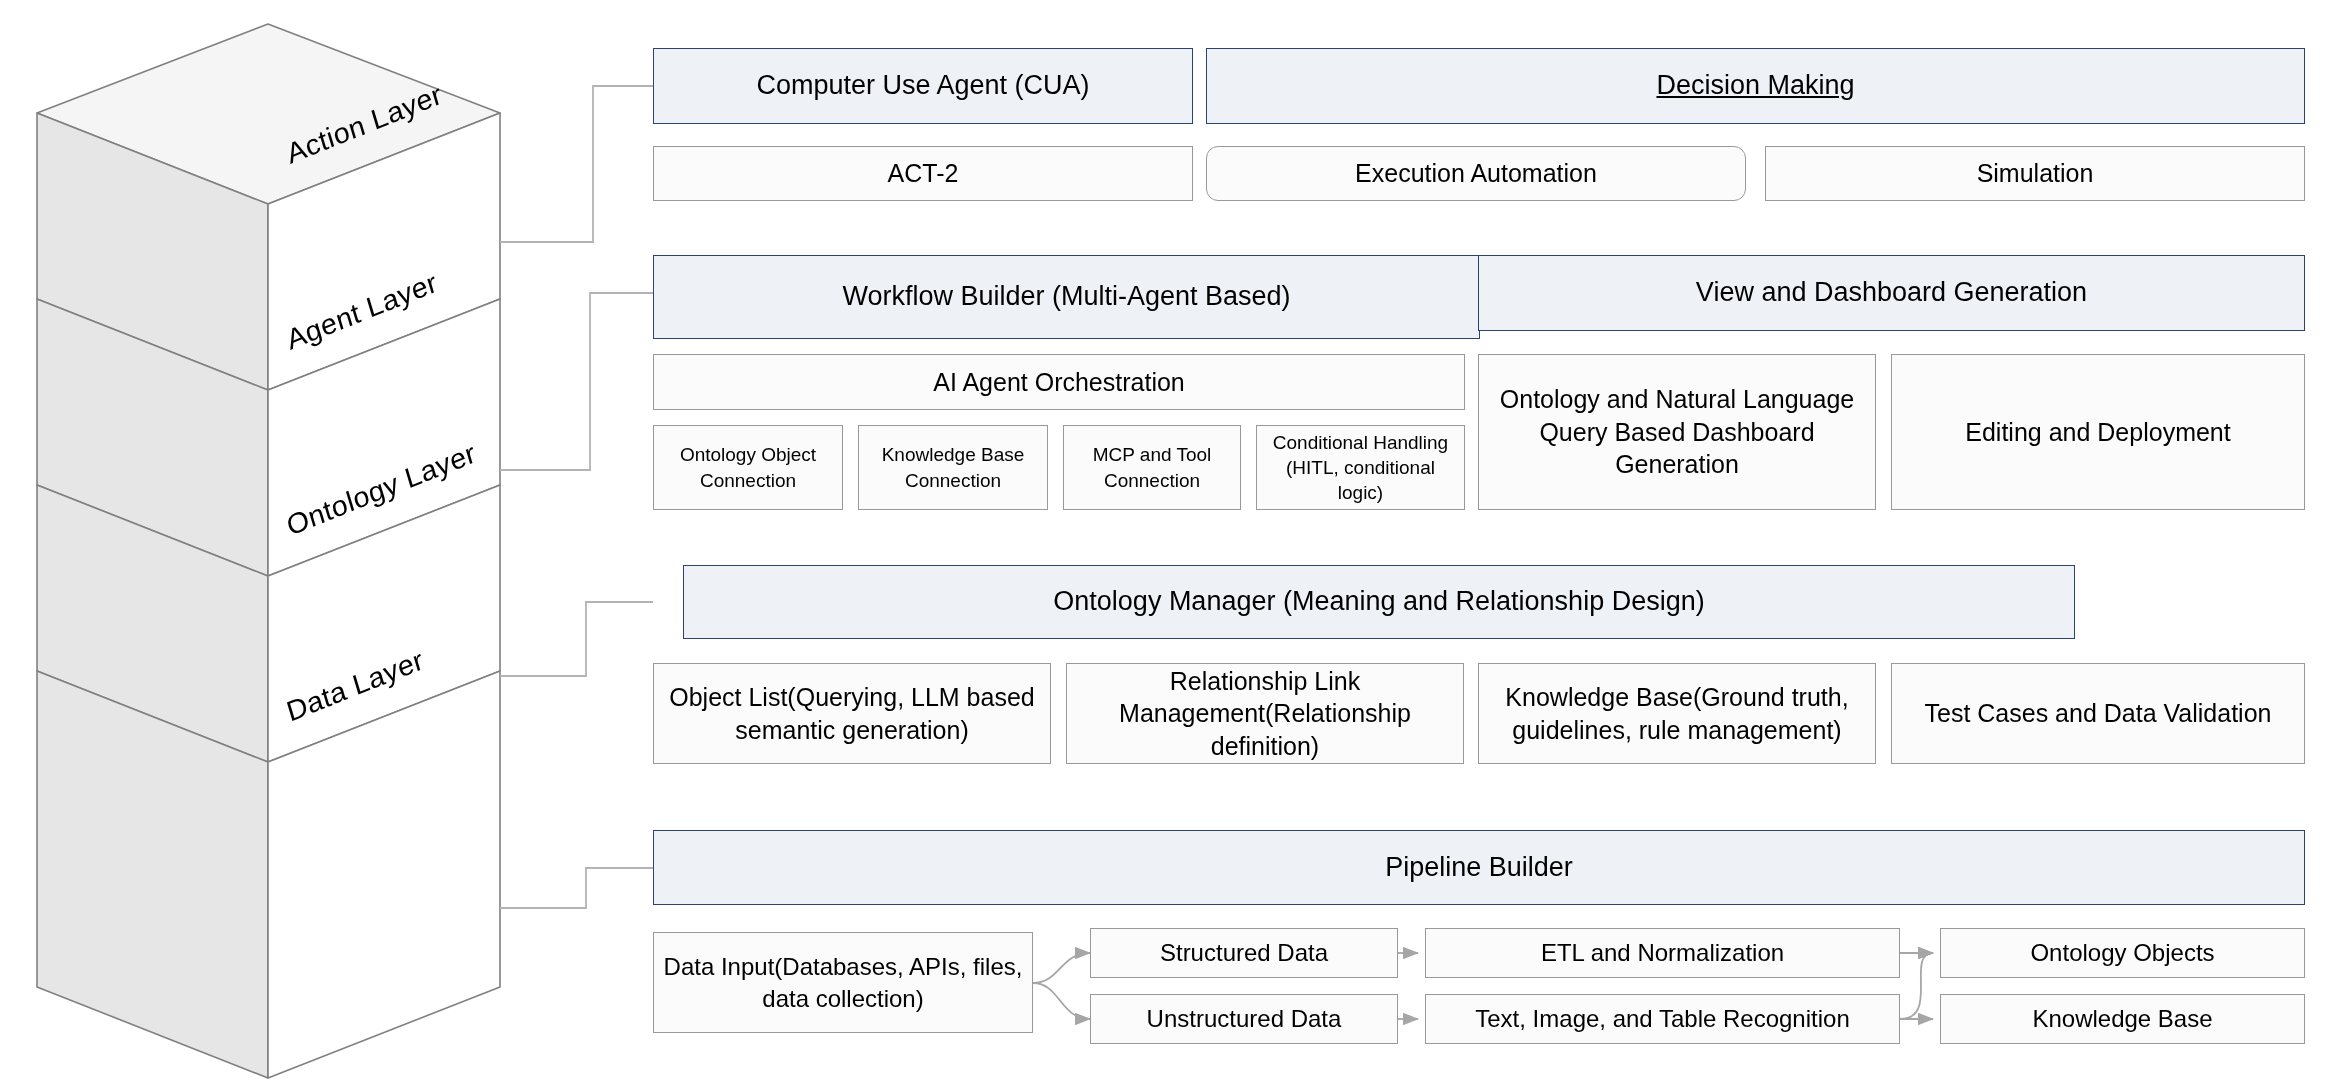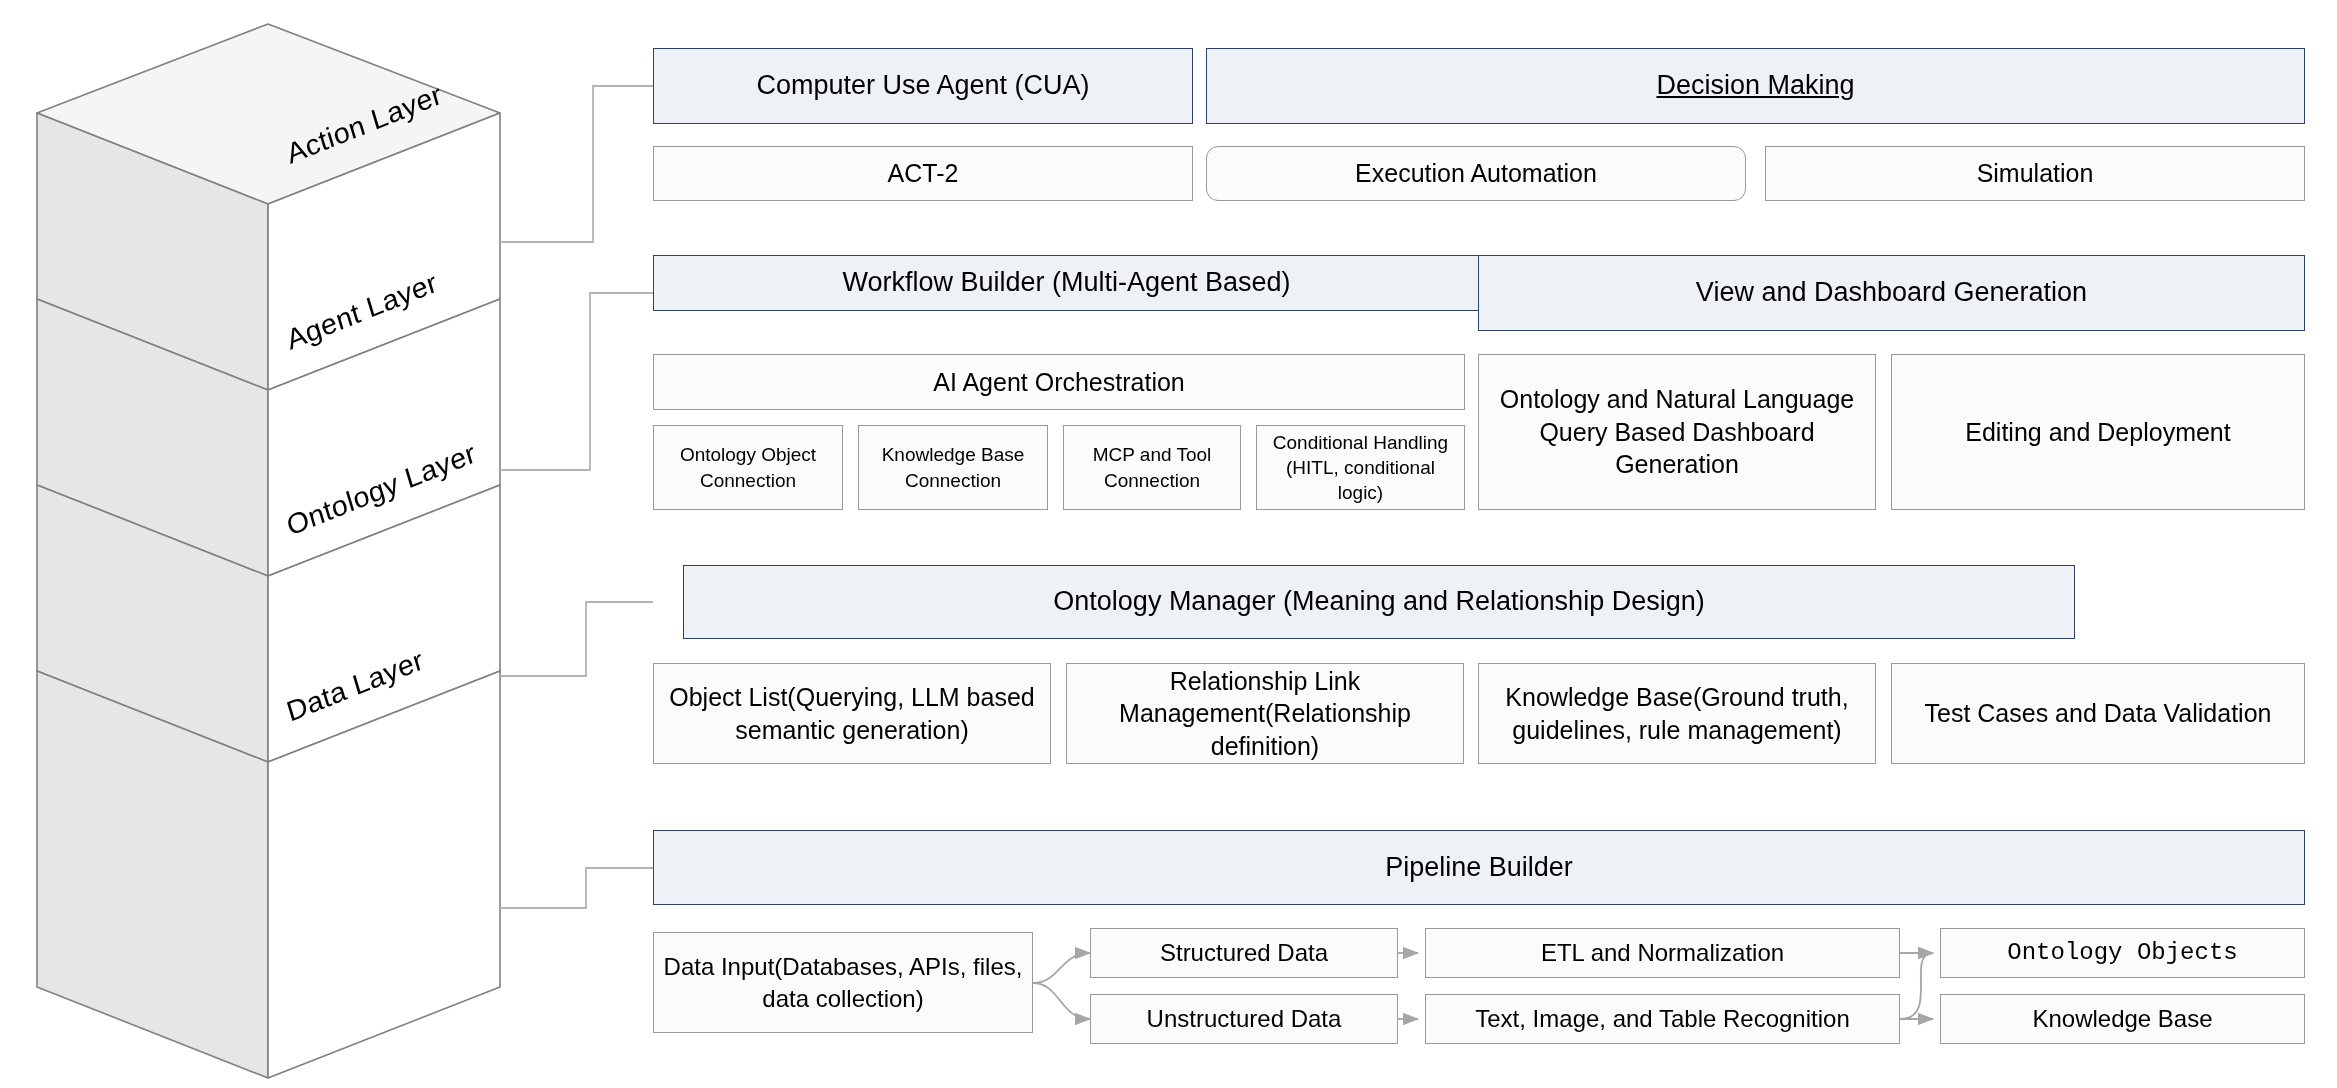--- a/index.html
+++ b/index.html
@@ -110,21 +110,21 @@
 
   <div id="panel">
 
     <div class="box header" style="left:653px;top:48px;width:540px;height:76px;">Computer Use Agent (CUA)</div>
     <div class="box header" style="left:1206px;top:48px;width:1099px;height:76px;text-decoration:underline;">Decision Making</div>
 
     <div class="box" style="left:653px;top:146px;width:540px;height:55px;">ACT-2</div>
     <div class="box" style="left:1206px;top:146px;width:540px;height:55px;border-radius:12px;">Execution Automation</div>
     <div class="box" style="left:1765px;top:146px;width:540px;height:55px;">Simulation</div>
 
-    <div class="box header" style="left:653px;top:255px;width:827px;height:56px;">Workflow Builder (Multi-Agent Based)</div>
+    <div class="box header" style="left:653px;top:255px;width:827px;height:84px;">Workflow Builder (Multi-Agent Based)</div>
     <div class="box header" style="left:1478px;top:255px;width:827px;height:76px;">View and Dashboard Generation</div>
 
     <div class="box" style="left:653px;top:354px;width:812px;height:56px;">AI Agent Orchestration</div>
 
     <div class="box small" style="left:653px;top:425px;width:190px;height:85px;">Ontology Object Connection</div>
     <div class="box small" style="left:858px;top:425px;width:190px;height:85px;">Knowledge Base Connection</div>
     <div class="box small" style="left:1063px;top:425px;width:178px;height:85px;">MCP and Tool Connection</div>
     <div class="box small" style="left:1256px;top:425px;width:209px;height:85px;">Conditional Handling (HITL, conditional logic)</div>
 
     <div class="box" style="left:1478px;top:354px;width:398px;height:156px;">Ontology and Natural Language Query Based Dashboard Generation</div>
@@ -140,17 +140,17 @@
     <div class="box header" style="left:653px;top:830px;width:1652px;height:75px;">Pipeline Builder</div>
 
     <div class="box flow" style="left:653px;top:932px;width:380px;height:101px;">Data Input(Databases, APIs, files, data collection)</div>
 
     <div class="box flow" style="left:1090px;top:928px;width:308px;height:50px;">Structured Data</div>
     <div class="box flow" style="left:1090px;top:994px;width:308px;height:50px;">Unstructured Data</div>
 
     <div class="box flow" style="left:1425px;top:928px;width:475px;height:50px;">ETL and Normalization</div>
     <div class="box flow" style="left:1425px;top:994px;width:475px;height:50px;">Text, Image, and Table Recognition</div>
 
-    <div class="box flow" style="left:1940px;top:928px;width:365px;height:50px;font-family:Liberation Mono, monospace;">Ontology Objects</div>
+    <div class="box flow" style="left:1940px;top:928px;width:365px;height:50px;">Ontology Objects</div>
     <div class="box flow" style="left:1940px;top:994px;width:365px;height:50px;">Knowledge Base</div>
 
   </div>
 </div>
 
 </body></html>

